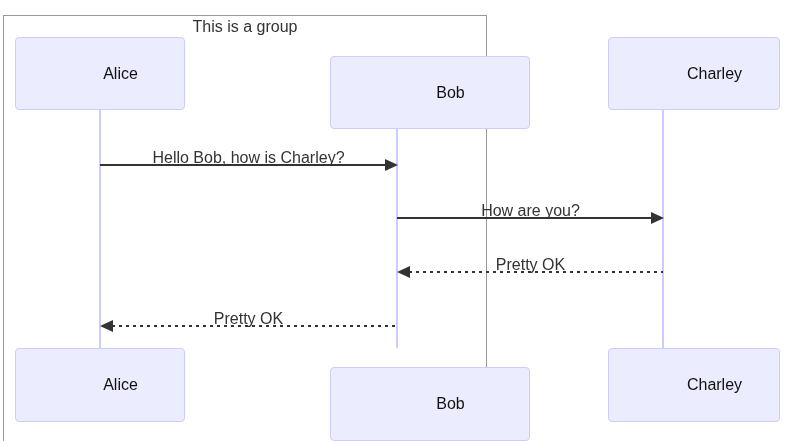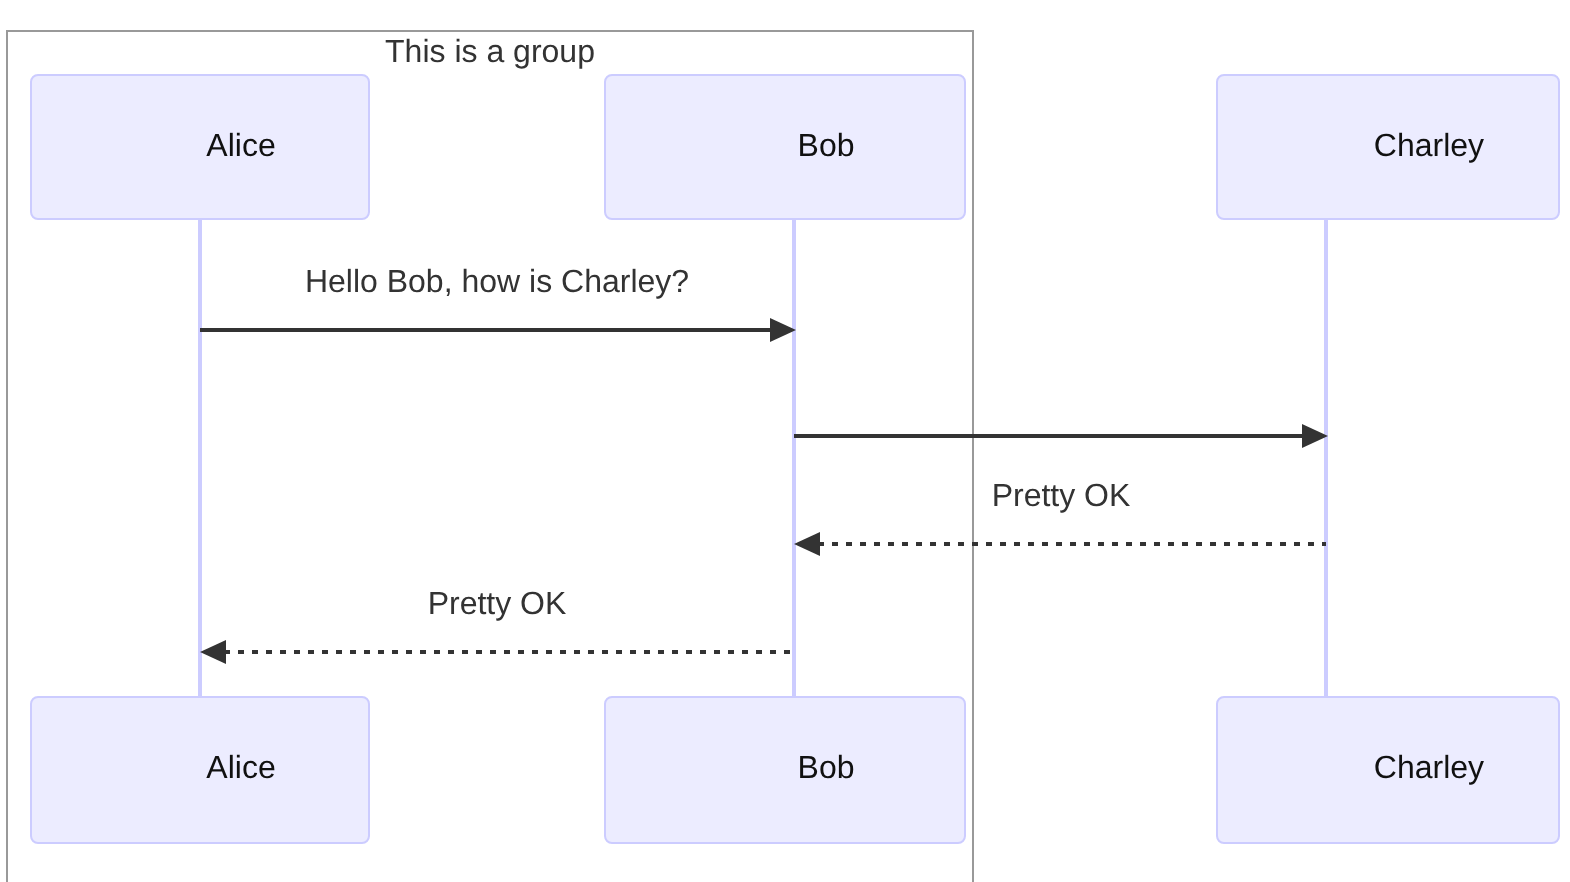--- a/index.html
+++ b/index.html
@@ -53,30 +53,31 @@
     display: flex;
     align-items: center;
     justify-content: center;
     font-size: 16px;
     color: #111111;
     padding-left: 41px;
   }
   .row-top    { top: 37px;  height: 73px; }
   .row-bottom { top: 348px; height: 74px; }
   .a-alice   { left: 15px;  width: 170px; }
-  .a-bob     { left: 302px; width: 181px; }
+  .a-bob     { left: 330px; width: 200px; margin-top: 19px; }
   .a-charley { left: 608px; width: 172px; }
 
   
   .msg-label {
     position: absolute;
     text-align: center;
     font-size: 16px;
     color: #333333;
     white-space: nowrap;
+    margin-top: 16px;
   }
   .lbl-1 { left: 100px; width: 297px; top: 133px; }
   .lbl-2 { left: 397px; width: 267px; top: 186px; }
   .lbl-3 { left: 397px; width: 267px; top: 240px; }
   .lbl-4 { left: 100px; width: 297px; top: 294px; }
 
   .msg-line-solid {
     position: absolute;
     height: 2px;
     background: #333333;
@@ -134,20 +135,21 @@
     <span>Bob</span>
   </div>
   <div class="actor row-bottom a-charley">
     <span>Charley</span>
   </div>
 
   <div class="msg-label lbl-1">Hello Bob, how is Charley?</div>
   <div class="msg-line-solid line-1"></div>
   <div class="arrow-right head-1"></div>
 
+  <div class="msg-label lbl-2">How are you?</div>
   <div class="msg-line-solid line-2"></div>
   <div class="arrow-right head-2"></div>
 
   <div class="msg-label lbl-3">Pretty OK</div>
   <div class="msg-line-dashed line-3"></div>
   <div class="arrow-left head-3"></div>
 
   <div class="msg-label lbl-4">Pretty OK</div>
   <div class="msg-line-dashed line-4"></div>
   <div class="arrow-left head-4"></div>

